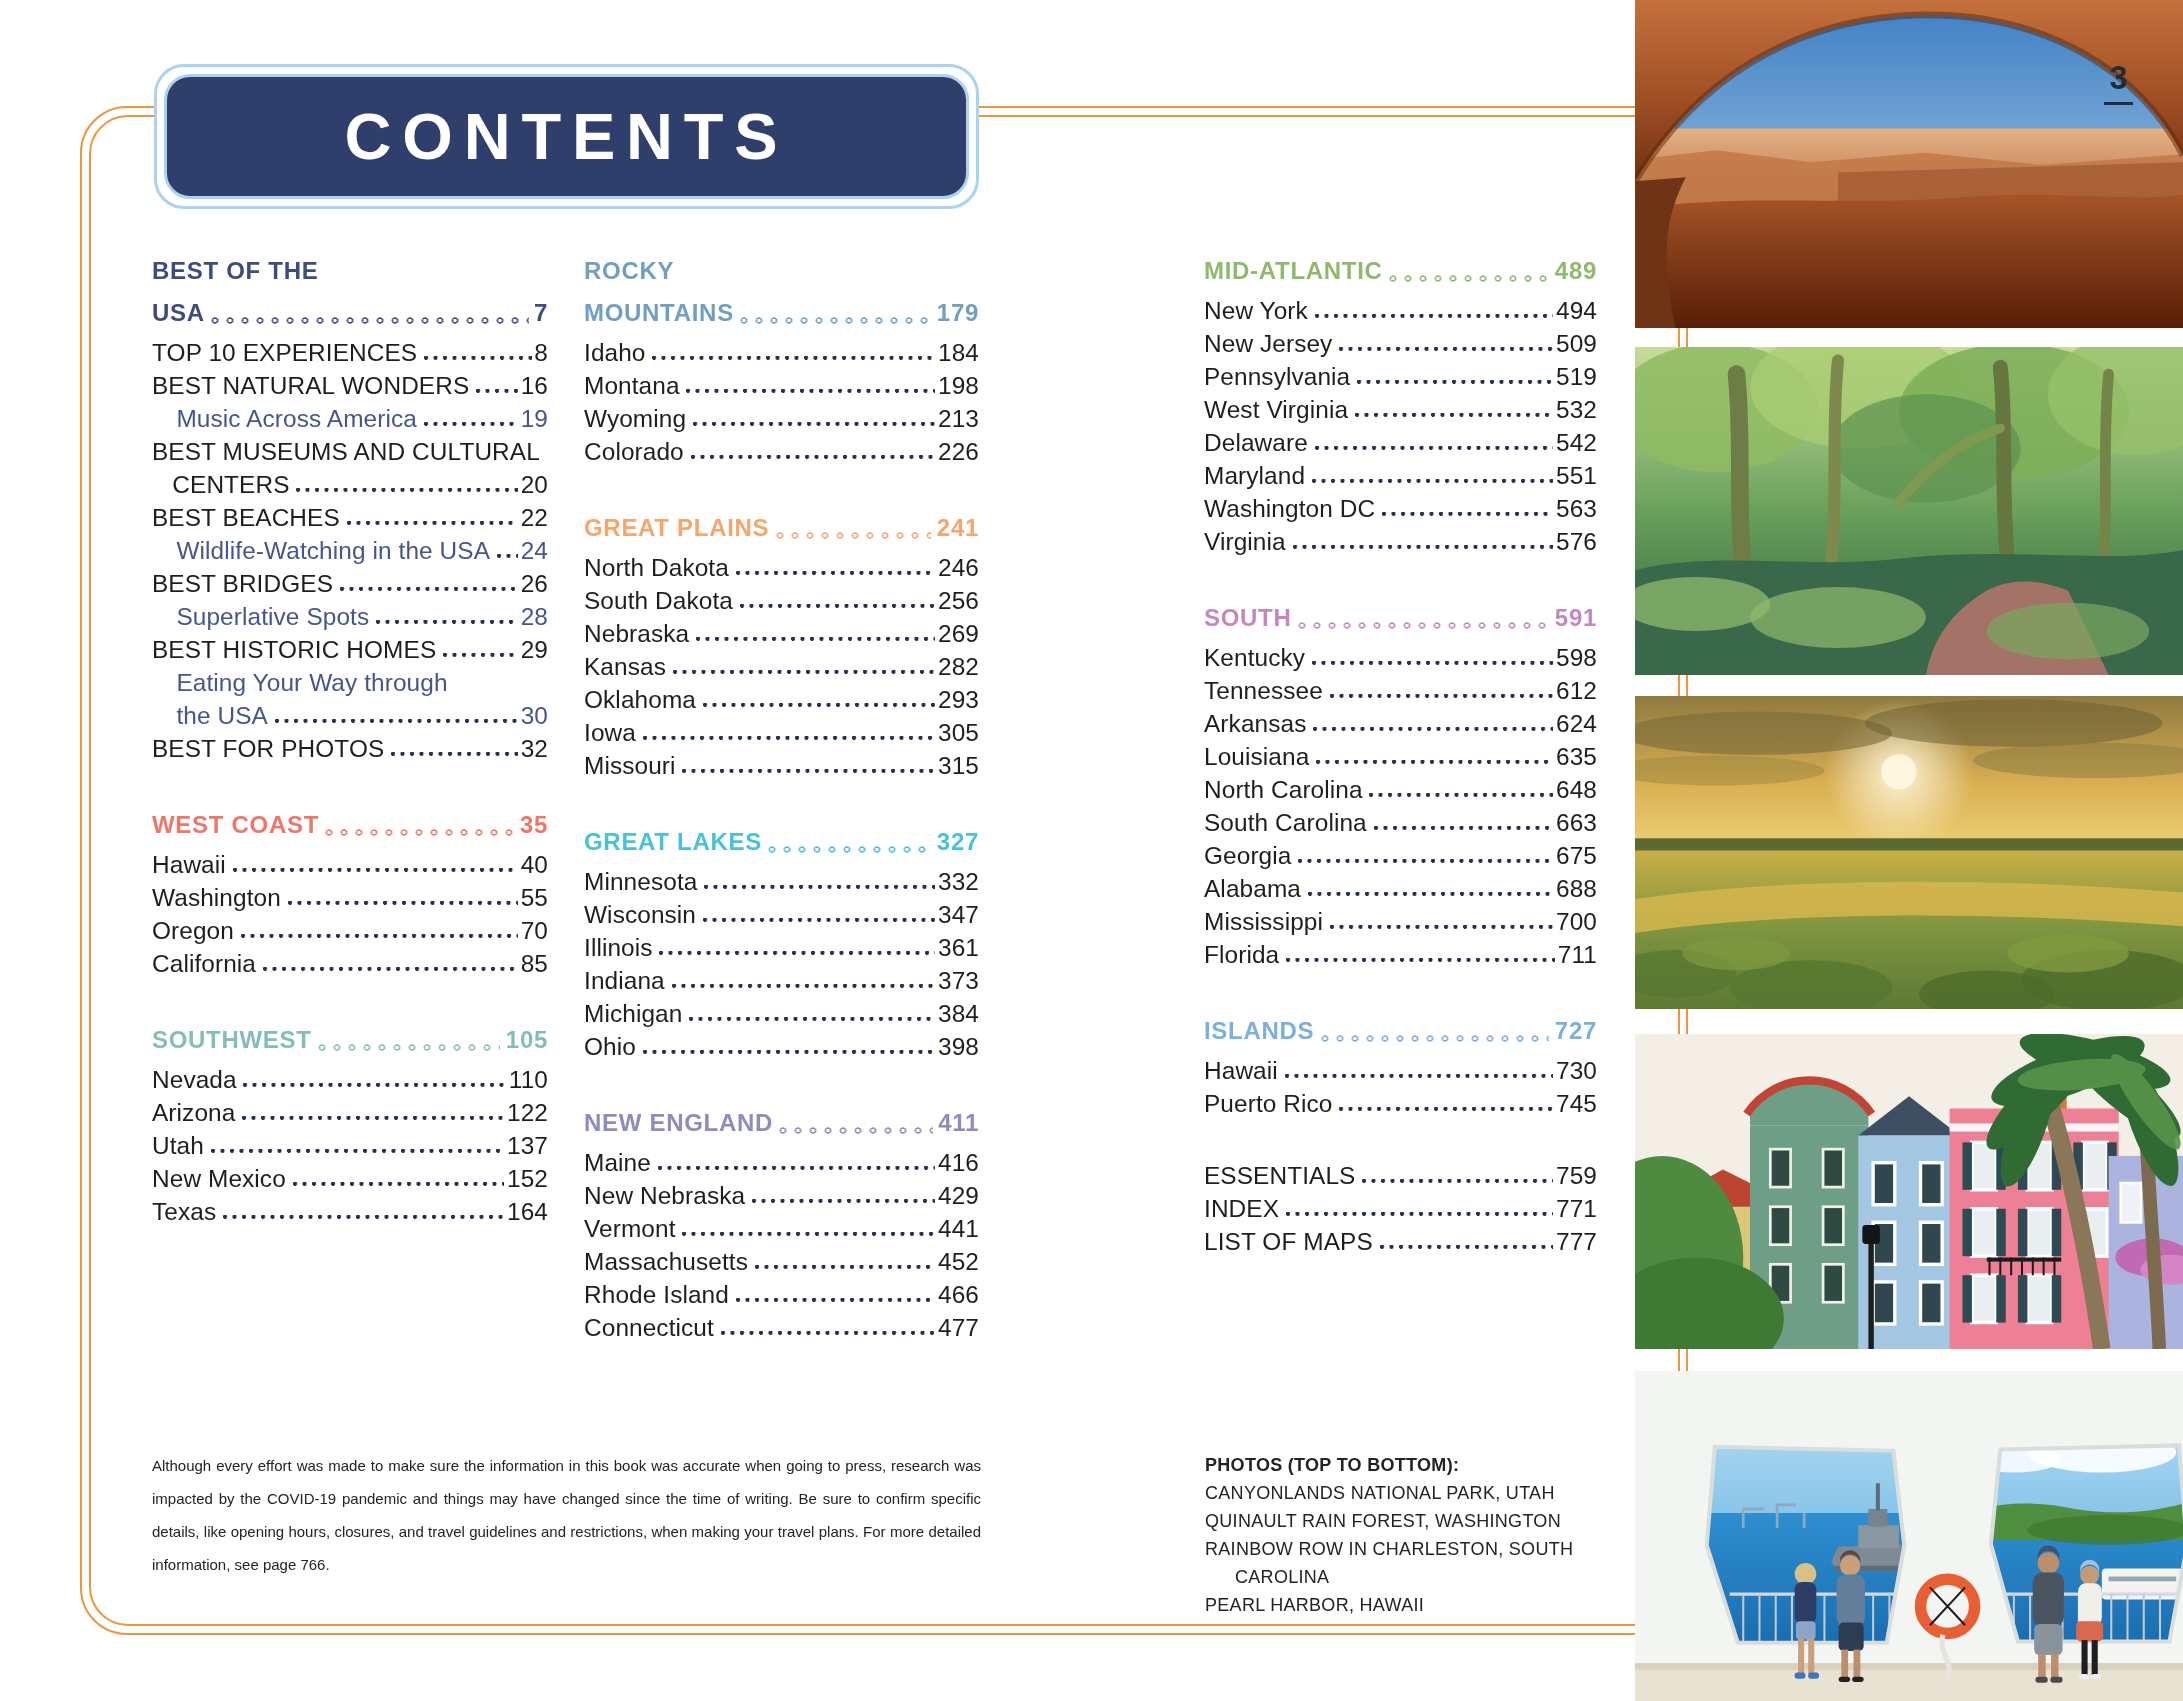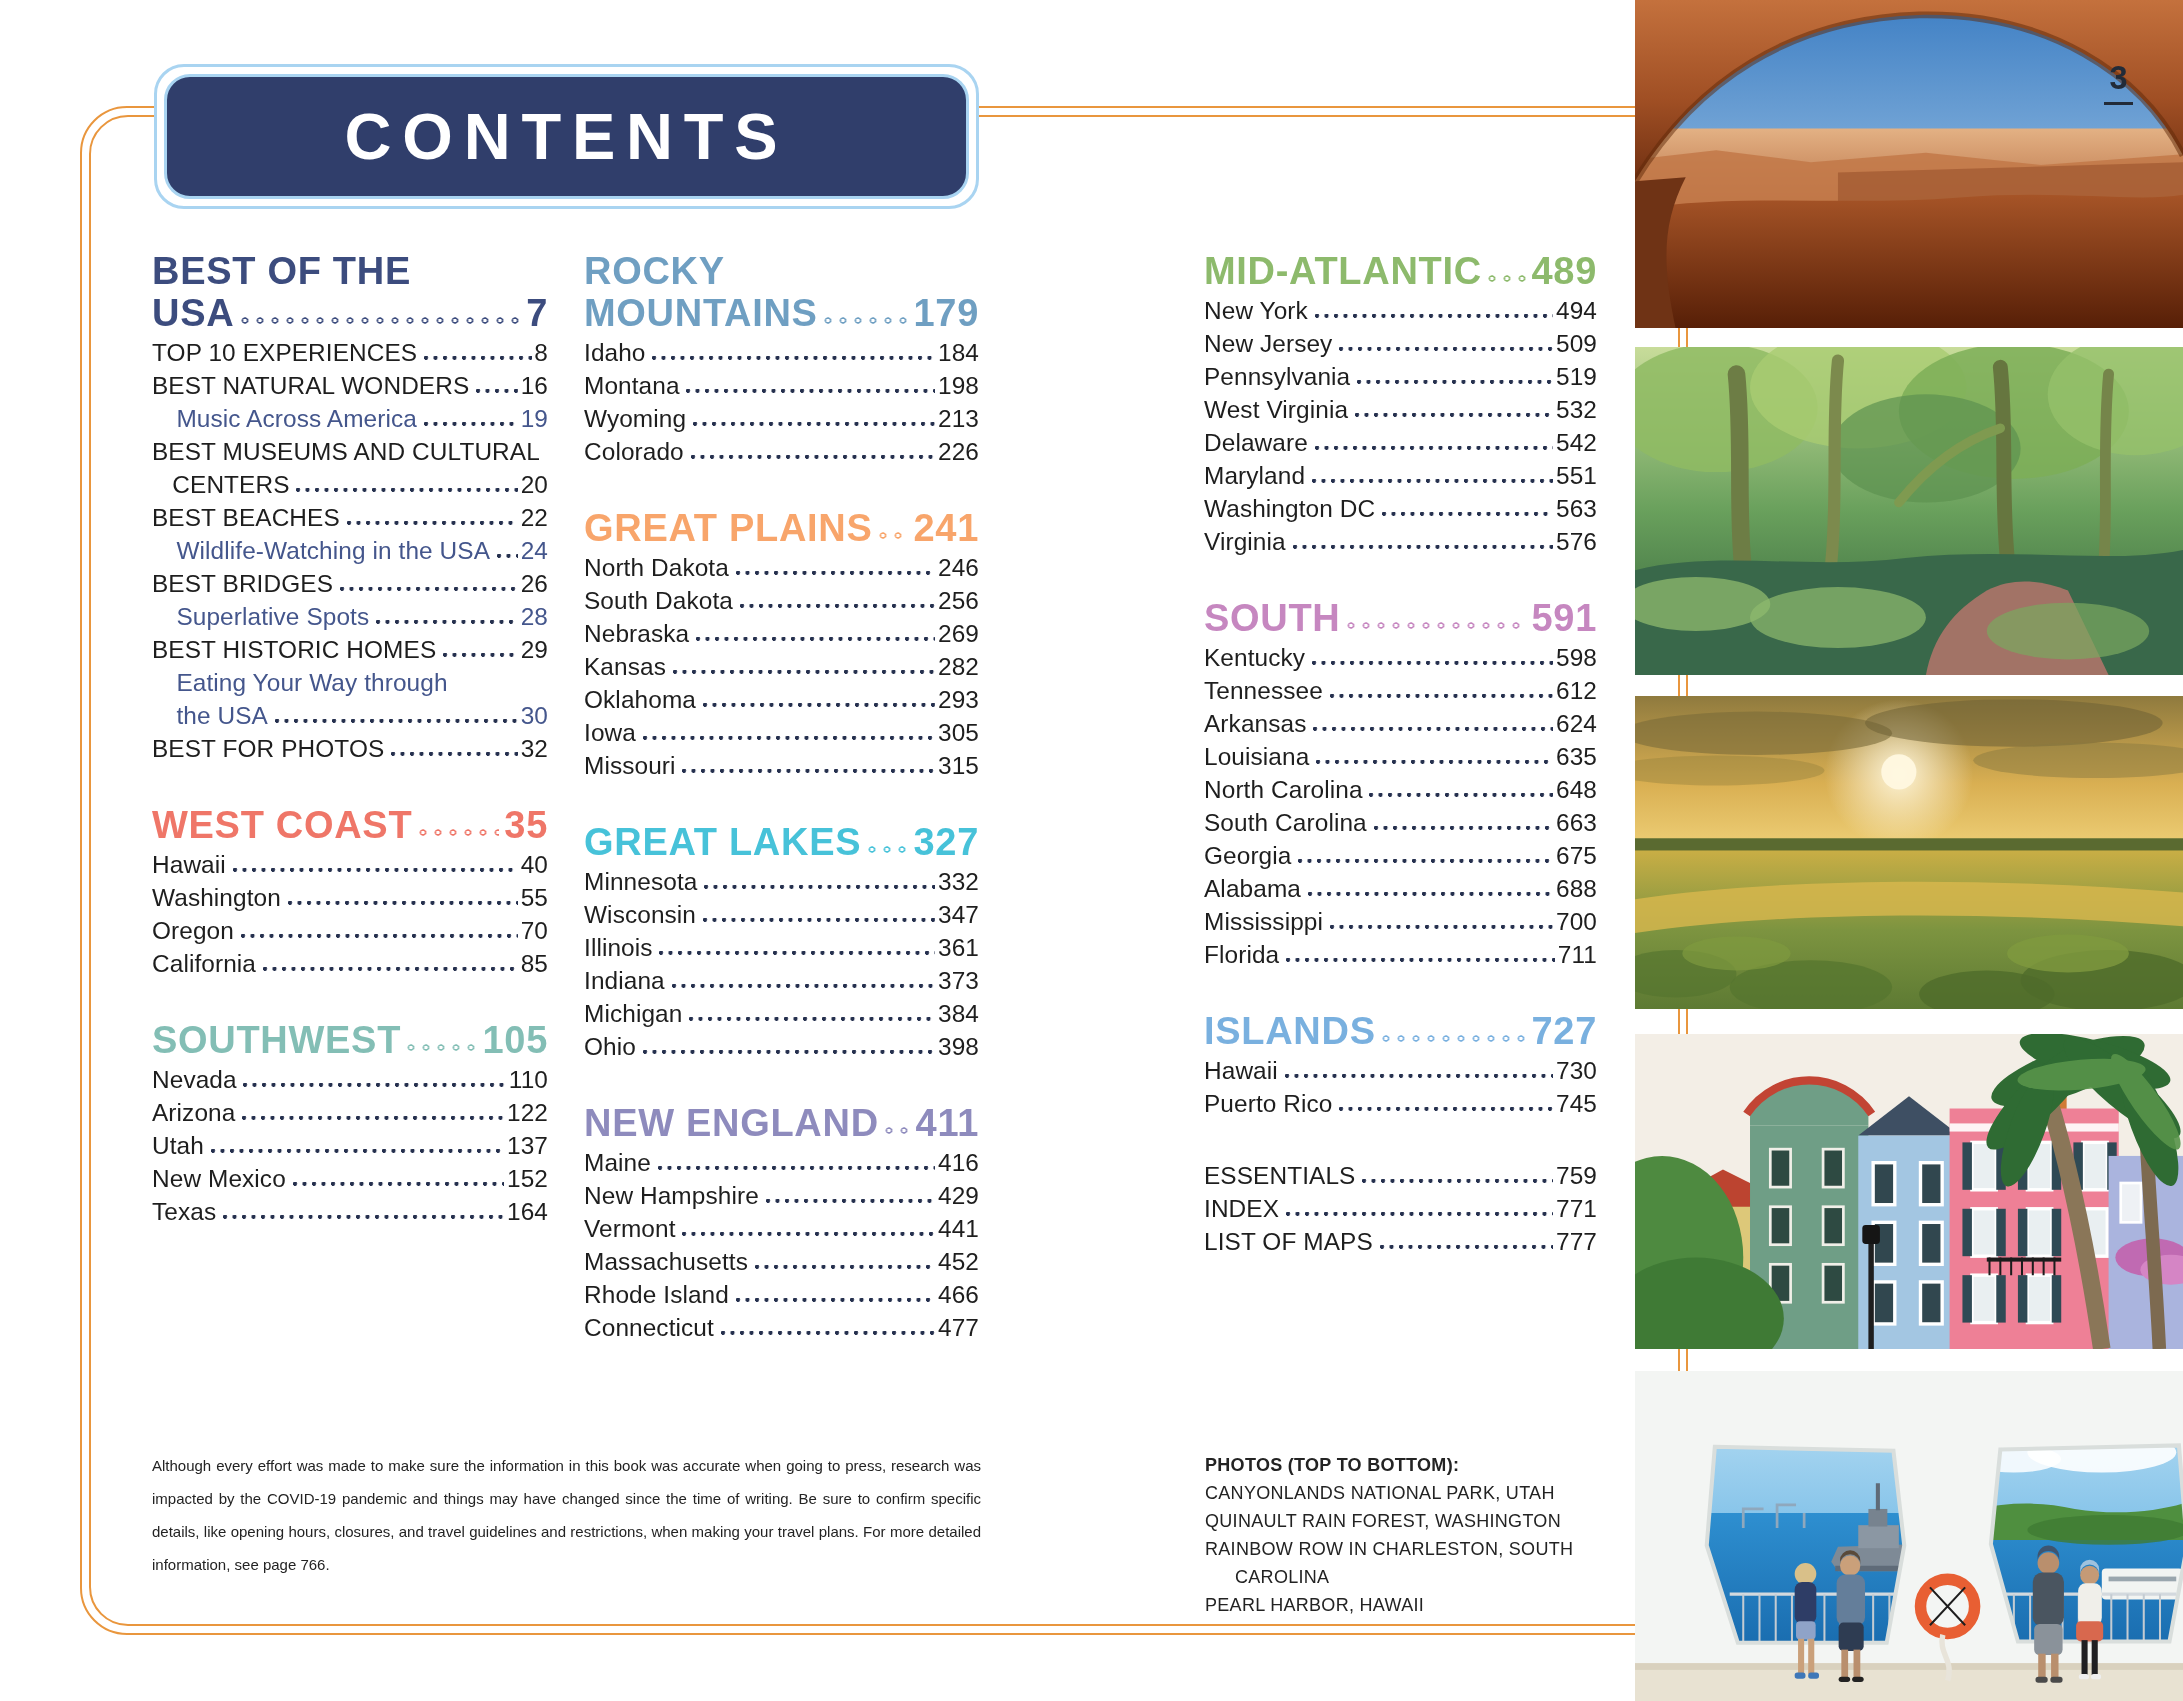--- a/index.html
+++ b/index.html
@@ -24,21 +24,21 @@
   .title-text{color:#fff;font-size:65px;font-weight:700;letter-spacing:10.8px;}
 
   
   .toc-col{position:absolute;top:250px;}
   .toc-col.c1{left:152px;width:396px;}
   .toc-col.c2{left:584px;width:395px;}
   .toc-col.c3{left:1204px;width:393px;}
 
   .section{margin-bottom:39px;}
   .section.plain{margin-top:31px;}
-  .sec-line,.sec-title,.sec-page{color:var(--c);font-weight:700;font-size:38px;
+  .sec-line,.sec-title,.sec-page{color:var(--c);font-weight:700;font-size:24px;
       line-height:42px;letter-spacing:0.7px;white-space:nowrap;}
   .sec-head{display:flex;}
   .sec-dots{flex:1 1 auto;min-width:9.5px;margin:0 5.4px;align-self:stretch;
       background-image:radial-gradient(circle at 3.7px 3.7px, rgba(0,0,0,0) 0 1.6px, var(--c) 2px 3.1px, rgba(0,0,0,0) 3.6px);
       background-size:15px 7.4px;background-repeat:repeat-x;background-position:1.4px calc(100% - 9.5px);}
   .entries{margin-top:2px;}
   .row{display:flex;font-size:24.4px;line-height:33px;color:var(--text);letter-spacing:0.1px;}
   .row .lbl{white-space:nowrap;}
   .row .pg{white-space:nowrap;}
   .row .dots{flex:1 1 auto;min-width:10.8px;margin:0 2.7px 0 6.8px;
@@ -340,21 +340,21 @@
           <span class="sec-dots"></span>
           <span class="sec-page">411</span>
         </div>
         <div class="entries">
           <div class="row">
             <span class="lbl">Maine</span>
             <span class="dots"></span>
             <span class="pg">416</span>
           </div>
           <div class="row">
-            <span class="lbl">New Hampshire</span>
+            <span class="lbl">New Nebraska</span>
             <span class="dots"></span>
             <span class="pg">429</span>
           </div>
           <div class="row">
             <span class="lbl">Vermont</span>
             <span class="dots"></span>
             <span class="pg">441</span>
           </div>
           <div class="row">
             <span class="lbl">Massachusetts</span>

